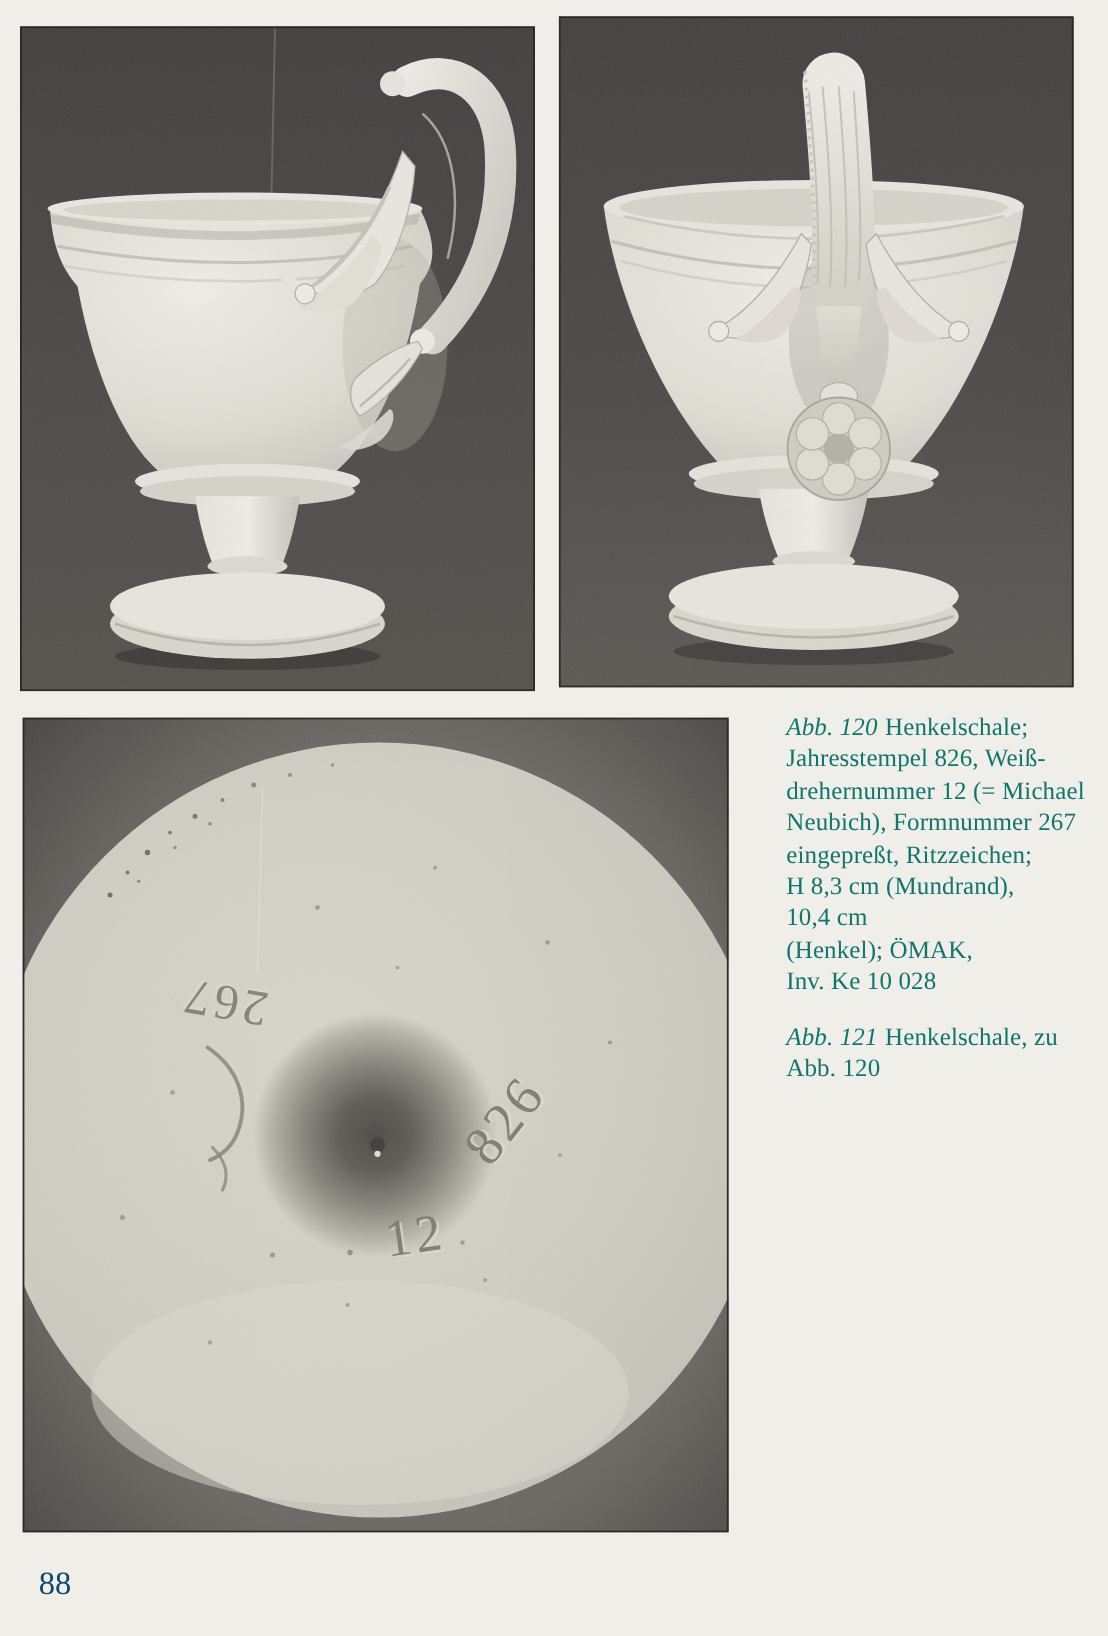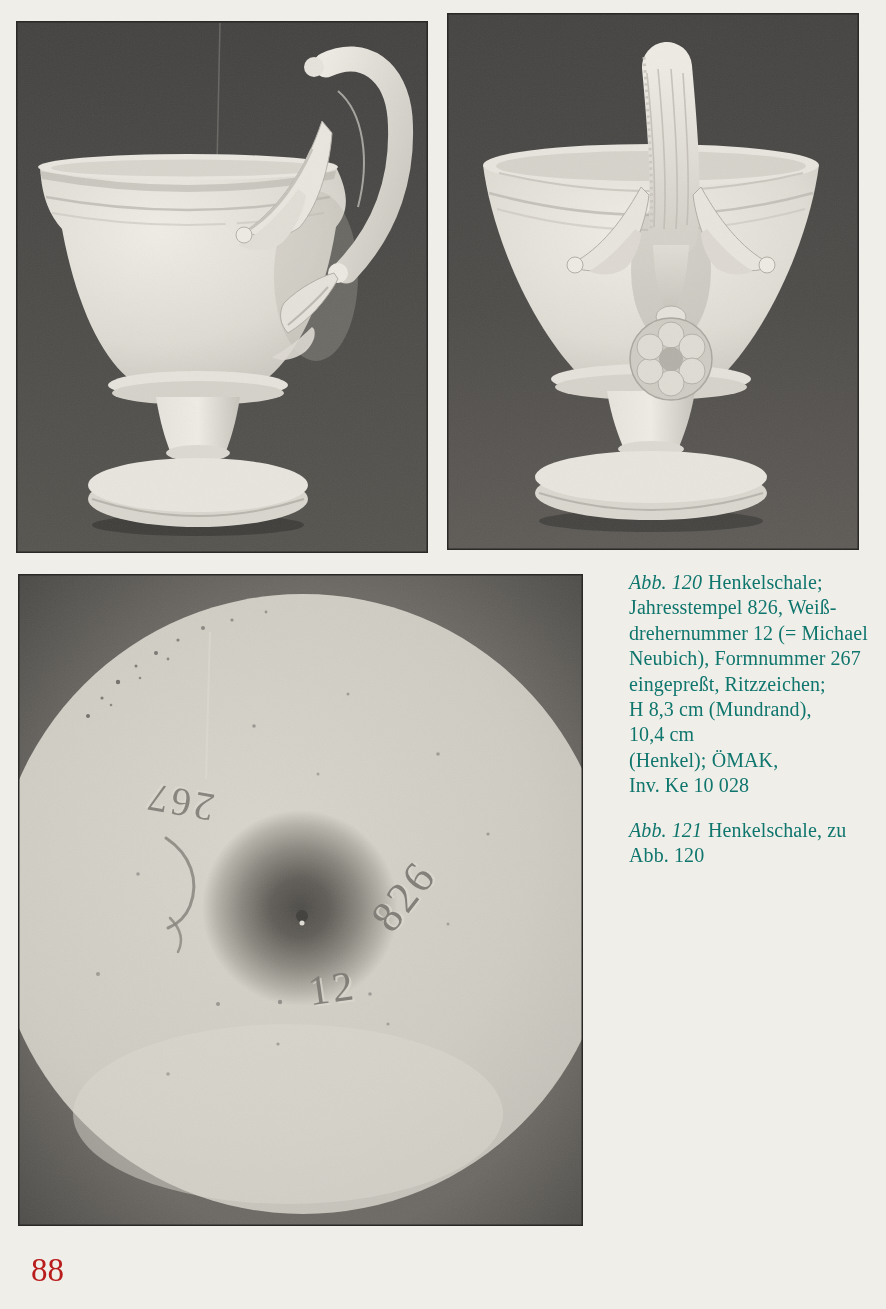--- a/index.html
+++ b/index.html
@@ -20,21 +20,21 @@
     font-size:20px;line-height:25.4px;color:#0f766e;
     letter-spacing:0.1px;
   }
   .cap120{top:570px;}
   .cap121{top:818px;}
   .cap122{top:1104px;}
   .cap-label{font-style:italic;padding-right:0.30em;}
   .cap-text{white-space:pre-line;}
   .page-number{
     position:absolute;left:31px;top:1252px;
-    font-size:33px;color:#b91c1c;
+    font-size:26px;color:#0c4a6e;
   }
   .stamp{
     font-family:"Liberation Serif","DejaVu Serif",serif;
     letter-spacing:3px;
   }
 </style>
 </head>
 <body>
 
 <div class="page">

